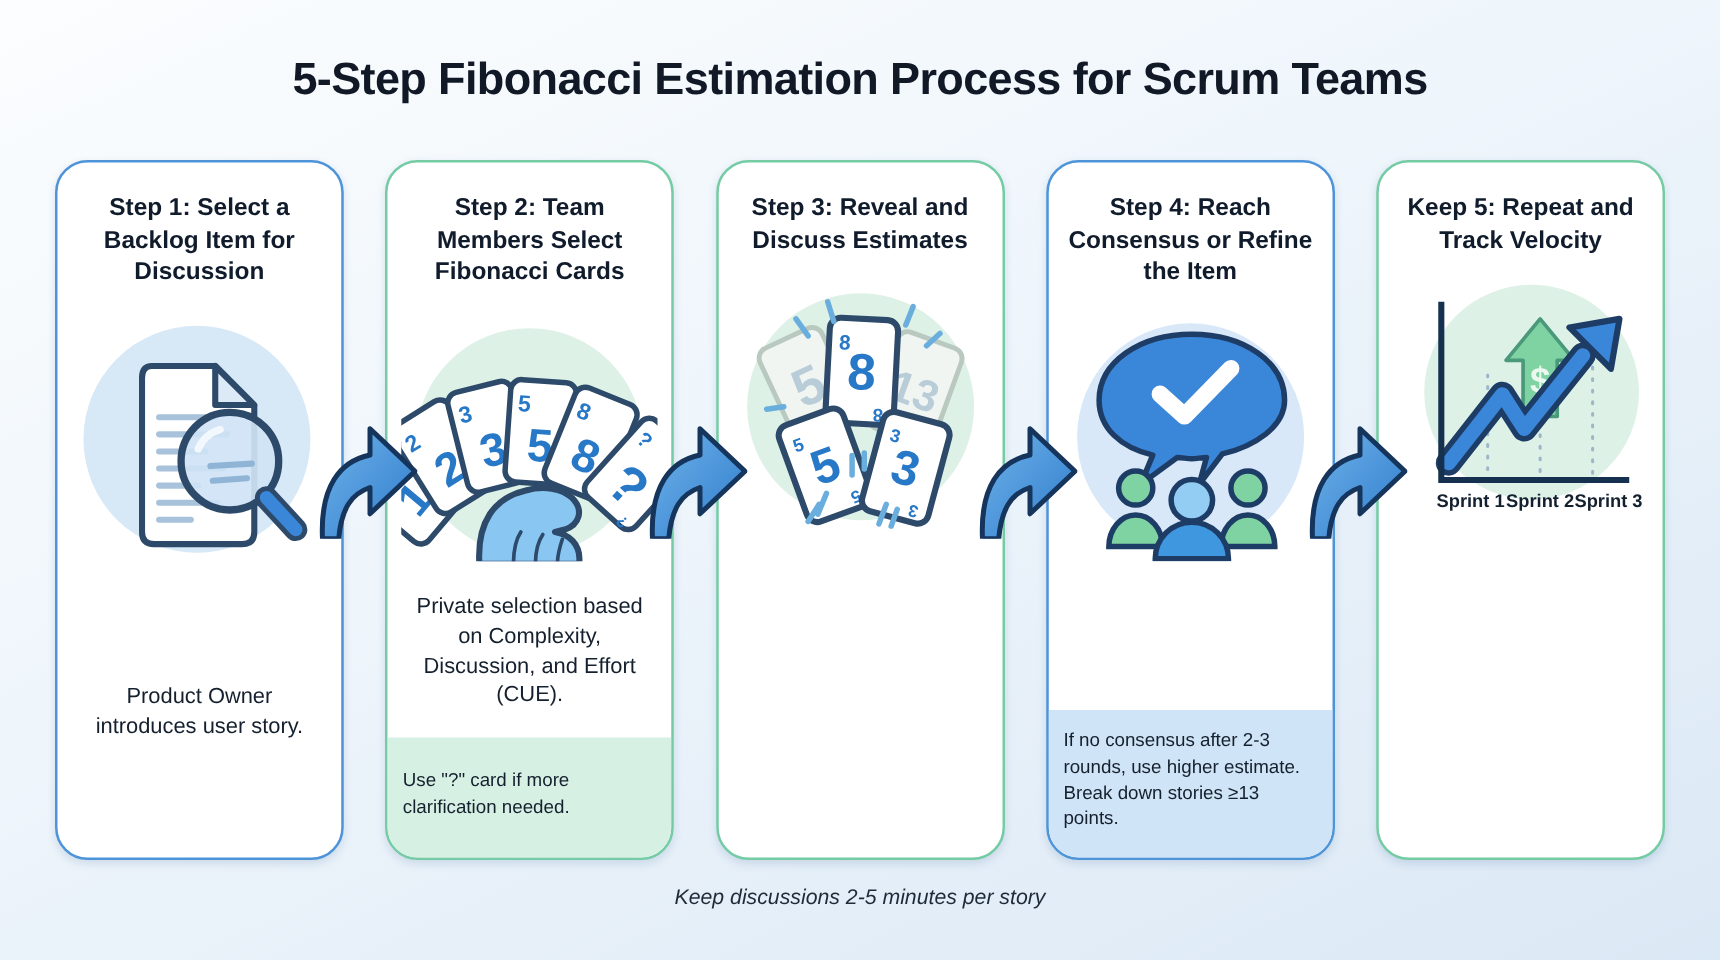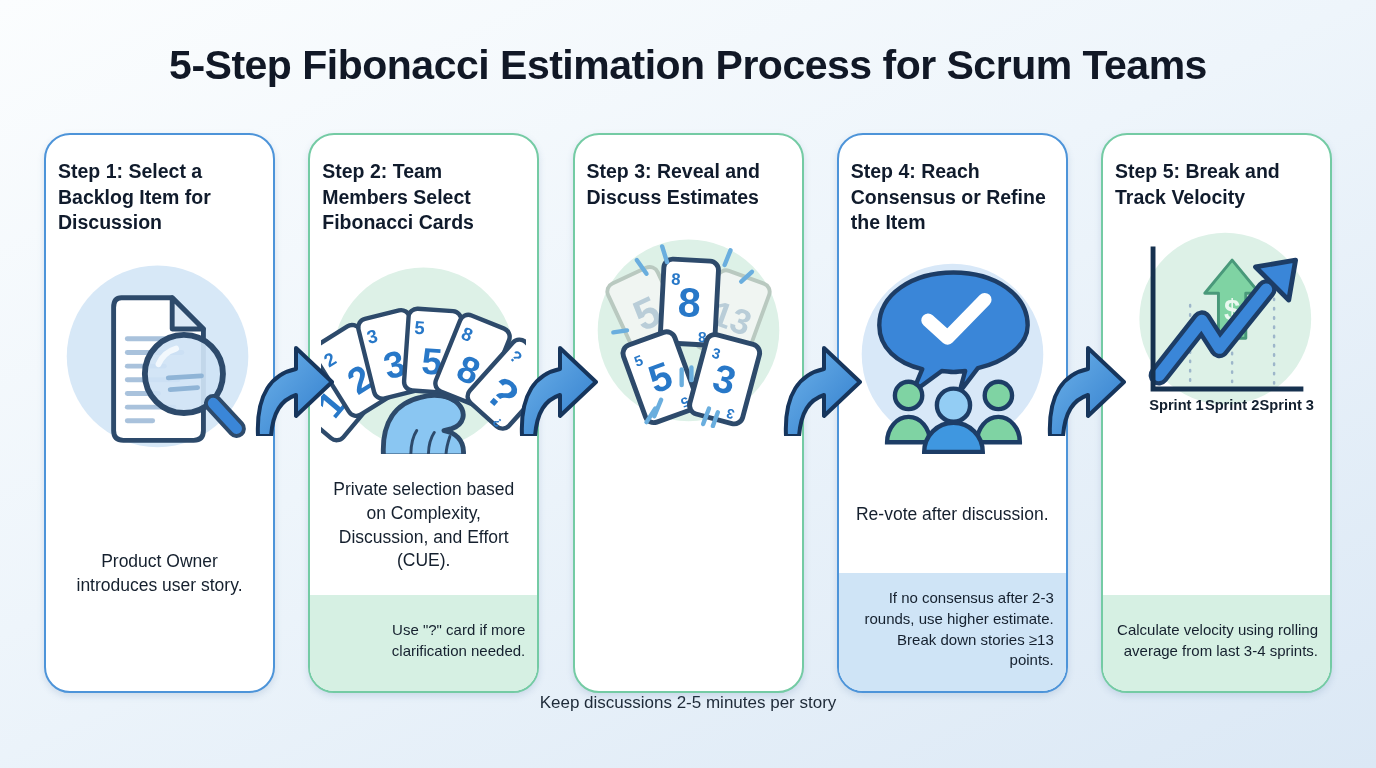--- a/index.html
+++ b/index.html
@@ -6,64 +6,64 @@
   html,body { width:1376px; height:768px; overflow:hidden; }
   body {
     font-family:"Liberation Sans", sans-serif;
     background:linear-gradient(155deg,#fbfdfe 0%,#eef5fb 45%,#dbe8f5 100%);
     color:#15202e;
   }
   svg { font-family:"Liberation Sans", sans-serif; }
   .page { width:1376px; height:768px; position:relative; }
   .main-title {
     padding-top:42px; text-align:center;
-    font-size:41px; font-weight:700; color:#111826; letter-spacing:-0.5px;
+    font-size:36px; font-weight:700; color:#111826; letter-spacing:-0.5px;
   }
   .cards-row {
     margin-top:44px; padding:0 44px;
     display:flex; justify-content:space-between; align-items:stretch;
     height:560px;
   }
   .step-card {
     width:231px; height:560px; background:#ffffff;
     border-radius:26px; border:2.5px solid; overflow:hidden;
     display:flex; flex-direction:column;
     box-shadow:0 3px 7px rgba(70,110,160,0.18);
     flex:0 0 auto; position:relative; z-index:1;
   }
   .step-card.blue  { border-color:#4d94d9; }
   .step-card.green { border-color:#74cba4; }
   .card-title {
-    padding:24px 12px 0; text-align:left;
+    padding:24px 12px 0; text-align:center;
     font-size:19.5px; font-weight:700; line-height:1.32; color:#101b2c;
   }
   .icon-area {
     height:210px; margin-top:10px;
     display:flex; align-items:center; justify-content:center;
   }
   .card-desc {
     flex:1; display:flex; align-items:center; justify-content:center;
     padding:0 14px; text-align:center;
     font-size:17.5px; line-height:1.35; color:#15202e;
   }
   .card-note {
-    margin-top:auto; padding:15px 12px 20px; text-align:right;
+    margin-top:auto; padding:15px 12px 20px; text-align:left;
     font-size:15px; line-height:1.38; color:#15202e;
     display:flex; align-items:center; justify-content:center;
     min-height:96px;
   }
   .step-card.blue  .card-note { background:#cfe4f6; }
   .step-card.green .card-note { background:#d6f0e3; }
   .flow-arrow {
     flex:0 0 auto; width:84px; height:96px;
     margin:207px -26px 0; position:relative; z-index:3;
   }
   .bottom-note {
-    text-align:center;
-    font-size:17px; color:#1e2a38;
+    margin-top:20px; text-align:center;
+    font-size:17px; color:#1e2a38;font-style:italic;
   }
   .num { fill:#2878c8; font-weight:700; }
   .ghostnum { fill:#b9cdd8; font-weight:700; }
 </style>
 </head>
 <body>
 
 <div class="page">
 
   <h1 class="main-title">5-Step Fibonacci Estimation Process for Scrum Teams</h1>
@@ -226,49 +226,47 @@
           <g stroke="#1d3d66" stroke-width="4.5">
             <circle cx="60" cy="150" r="14" fill="#7fd3a3"></circle>
             <path d="M38,198 A22,26 0 0 1 82,198 Z" fill="#7fd3a3"></path>
             <circle cx="152" cy="150" r="14" fill="#7fd3a3"></circle>
             <path d="M130,198 A22,26 0 0 1 174,198 Z" fill="#7fd3a3"></path>
             <circle cx="106" cy="160" r="17" fill="#93cdf4"></circle>
             <path d="M76,208 A30,30 0 0 1 136,208 Z" fill="#3f97e0"></path>
           </g>
         </svg>
       </div>
-      <div class="card-desc">Re-vote after discussion.</div>
       <div class="card-note">If no consensus after 2-3 rounds, use higher estimate. Break down stories ≥13 points.</div>
     </div>
 
     <svg class="flow-arrow" viewBox="0 0 84 96">
       <path d="M8,96 C6,54 22,34 46,29 L46,8 L82,42 L46,76 L46,55 C31,60 23,72 21,96 Z" fill="url(#ag1)" stroke="#16355c" stroke-width="4" stroke-linejoin="round"></path>
     </svg>
 
     <div class="step-card green">
-      <div class="card-title">Step 5: Break and Track Velocity</div>
+      <div class="card-title">Keep 5: Repeat and Track Velocity</div>
       <div class="icon-area">
         <svg width="205" height="205" viewBox="0 0 210 210">
           <circle cx="114" cy="98" r="88" fill="#ddf1e7"></circle>
           <g stroke="#9db6ca" stroke-width="2.5" stroke-dasharray="1.5,8" stroke-linecap="round">
             <line x1="78" y1="84" x2="78" y2="166"></line>
             <line x1="121" y1="76" x2="121" y2="166"></line>
             <line x1="164" y1="68" x2="164" y2="166"></line>
           </g>
           <polygon points="121,38 149,72 135,72 135,118 107,118 107,72 93,72" fill="#7fd3a3" stroke="#49997a" stroke-width="3" stroke-linejoin="round"></polygon>
           <text x="121" y="99" font-size="30" font-weight="700" text-anchor="middle" fill="#eaf8f0">$</text>
           <polyline points="46,156 90,100 108,128 156,68" fill="none" stroke="#1d3d66" stroke-width="21" stroke-linecap="round" stroke-linejoin="round"></polyline>
           <polyline points="46,156 90,100 108,128 156,68" fill="none" stroke="#3a86d8" stroke-width="12" stroke-linecap="round" stroke-linejoin="round"></polyline>
           <polygon points="186,38 179,79 145,45" fill="#3a86d8" stroke="#1d3d66" stroke-width="5" stroke-linejoin="round"></polygon>
           <path d="M40,24 V170 H194" fill="none" stroke="#16314f" stroke-width="5"></path>
           <text x="64" y="192" font-size="15" font-weight="600" text-anchor="middle" fill="#13202f">Sprint 1</text>
           <text x="121" y="192" font-size="15" font-weight="600" text-anchor="middle" fill="#13202f">Sprint 2</text>
           <text x="177" y="192" font-size="15" font-weight="600" text-anchor="middle" fill="#13202f">Sprint 3</text>
         </svg>
       </div>
-      <div class="card-note">Calculate velocity using rolling average from last 3-4 sprints.</div>
     </div>
 
   </div>
 
   <div class="bottom-note">Keep discussions 2-5 minutes per story</div>
 
 </div>
 
 </body></html>

